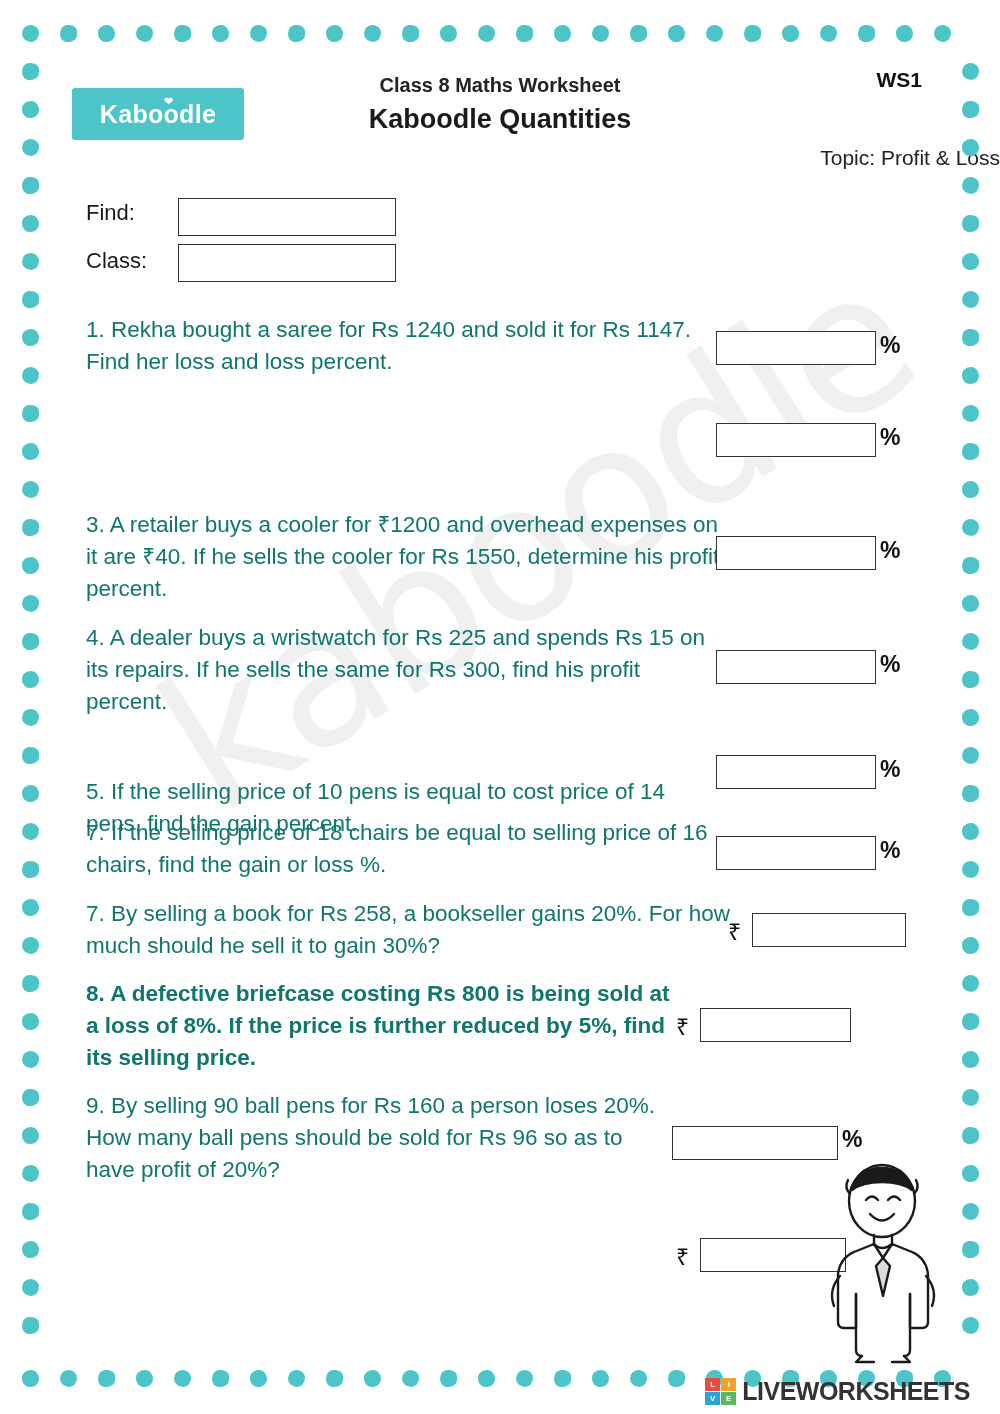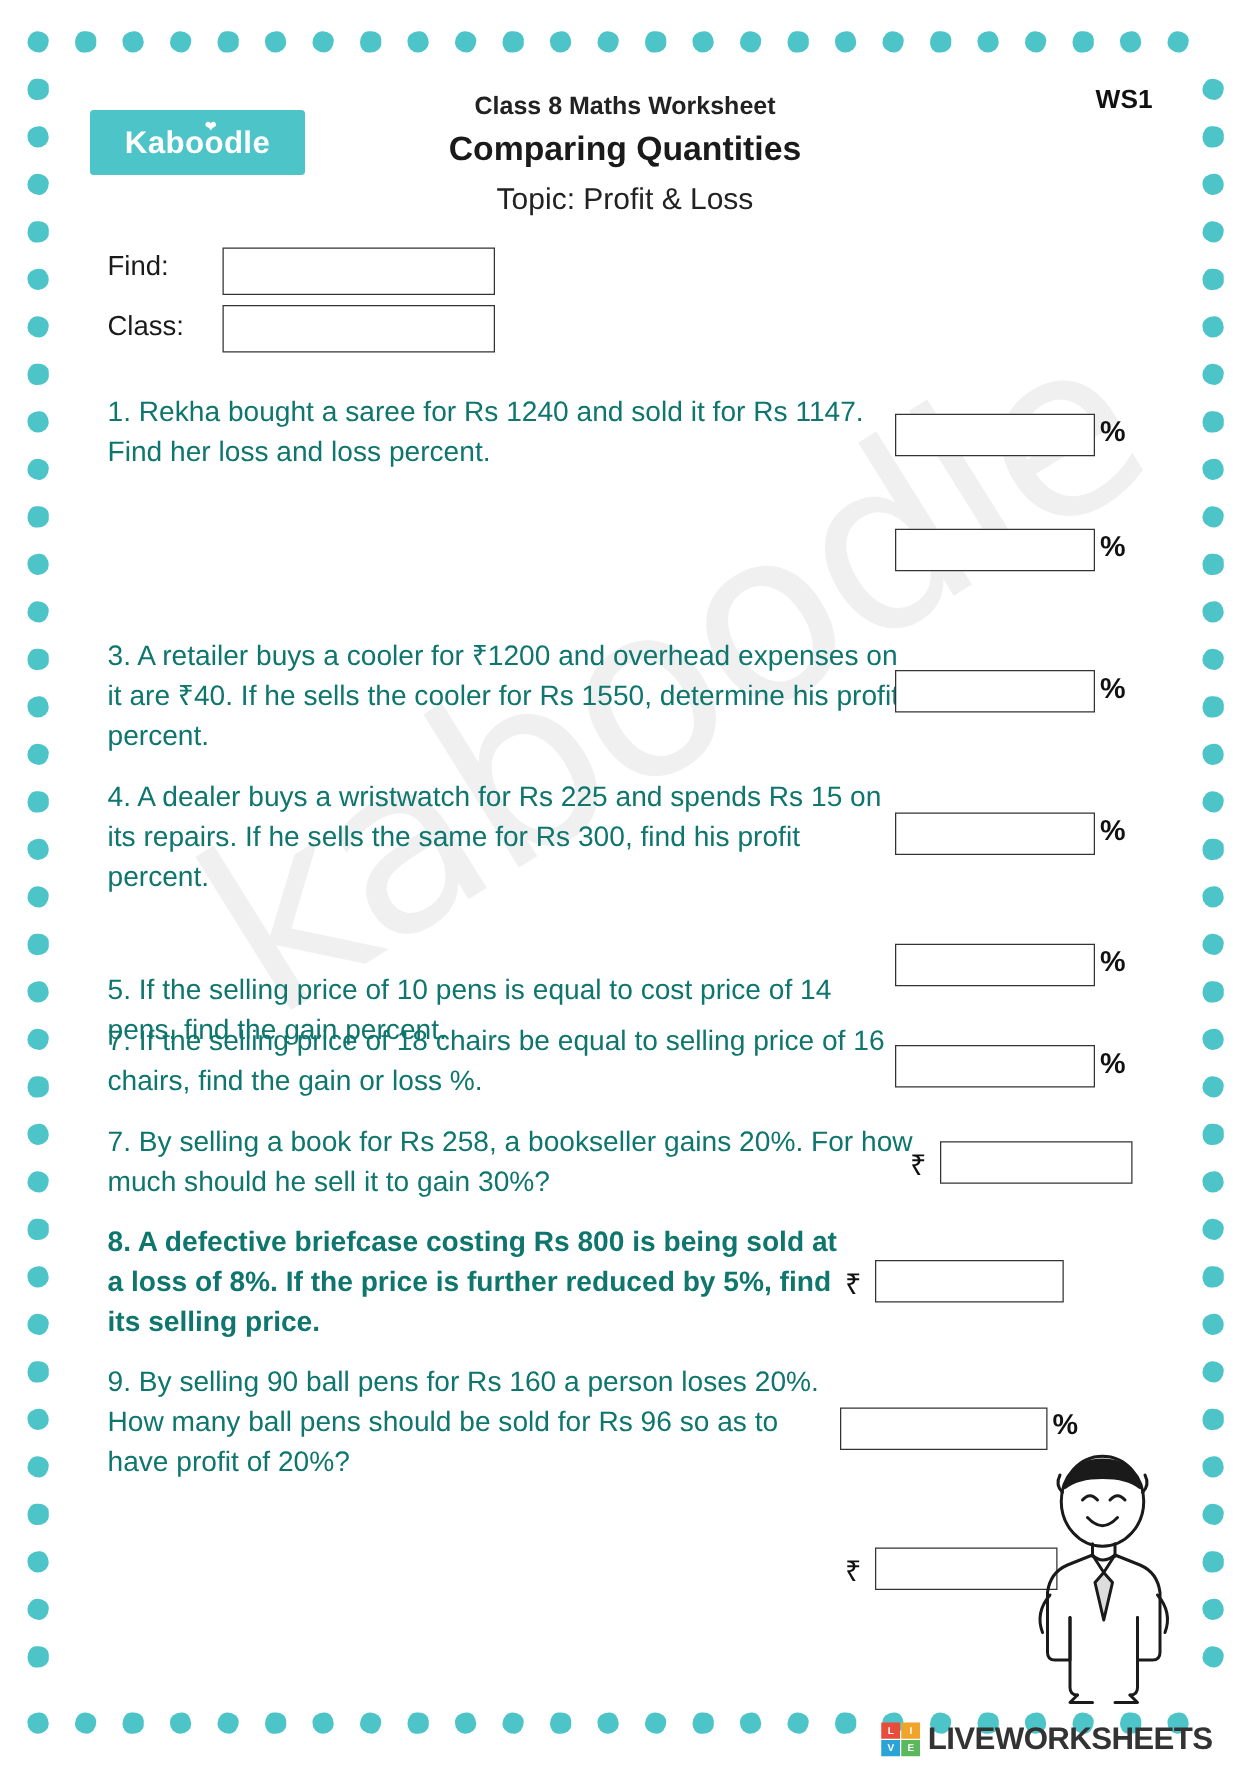--- a/index.html
+++ b/index.html
@@ -93,22 +93,22 @@
     top: 104px;
     text-align: center;
     font-size: 27px;
     font-weight: bold;
     color: #1a1a1a;
   }
   .hdr-line3 {
     position: absolute;
     left: 0; right: 0;
     top: 146px;
-    text-align: center;
-    font-size: 24px;
+    text-align: right;
+    font-size: 21px;
     color: #222;
   }
   .hdr-ws {
     position: absolute;
     right: 78px;
     top: 68px;
     font-size: 21px;
     font-weight: bold;
     color: #111;
   }
@@ -331,21 +331,21 @@
   </div>
 
 <div class="page">
 
   <div class="logo">
     <span class="logo-heart">❤</span>
     <span>Kaboodle</span>
   </div>
 
   <div class="hdr-line1">Class 8 Maths Worksheet</div>
-  <div class="hdr-line2">Comparing Quantities</div>
+  <div class="hdr-line2">Kaboodle Quantities</div>
   <div class="hdr-line3">Topic: Profit &amp; Loss</div>
   <div class="hdr-ws">WS1</div>
 
   <div class="field-label lbl-name">Find:</div>
   <input class="field-box box-name" value="" style="">
   <div class="field-label lbl-date">Class:</div>
   <input class="field-box box-date" value="" style="">
 
   <div class="q-text" style="top:314px;">1. Rekha bought a saree for Rs 1240 and sold it for Rs 1147. Find her loss and loss percent.</div>
   <input class="ans-box" style="left: 716px; top: 331px; width: 154px;" value="">

